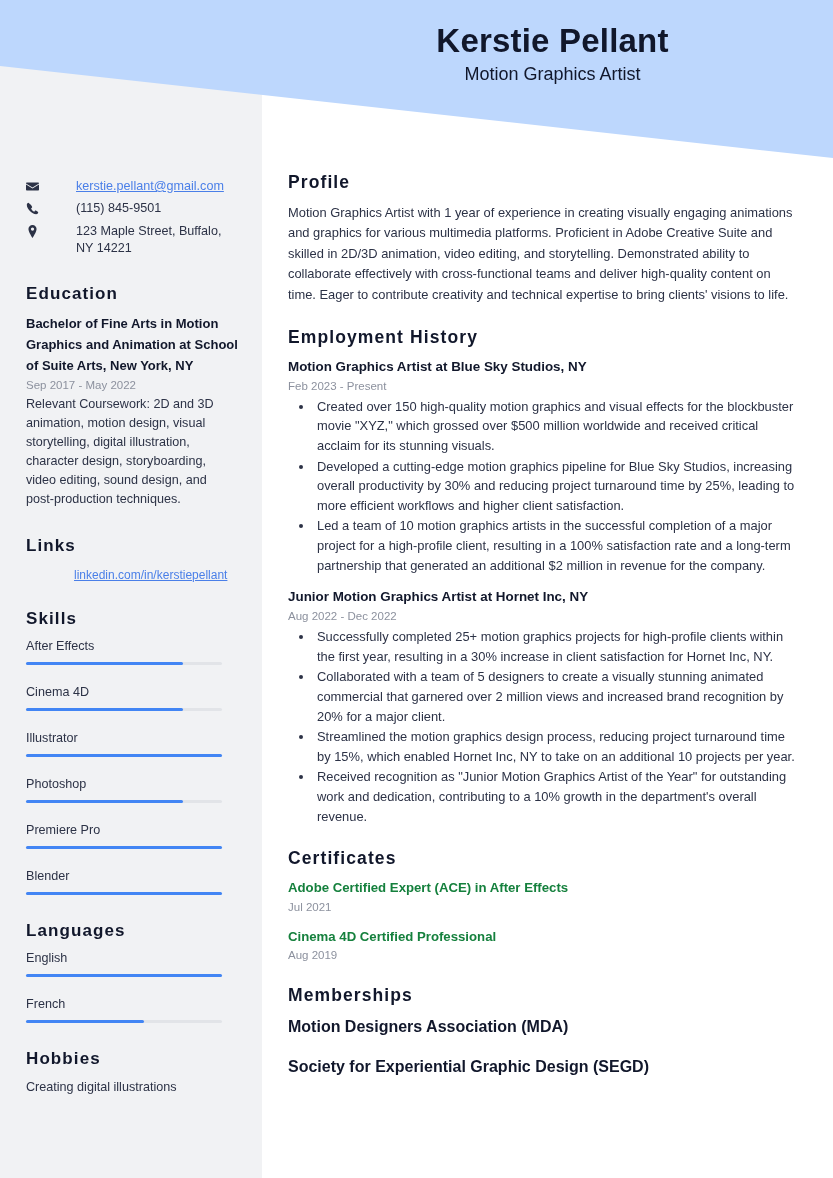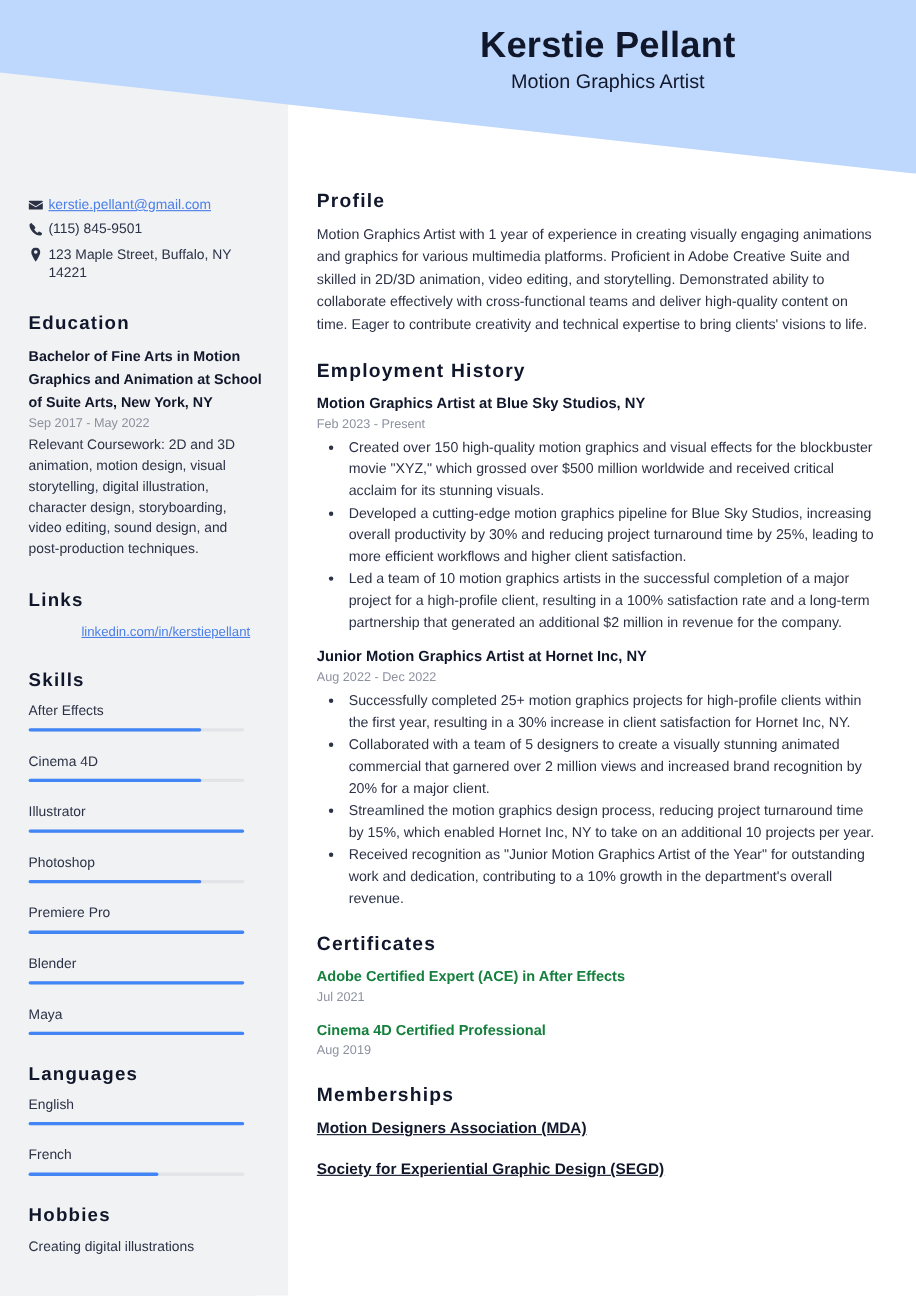--- a/index.html
+++ b/index.html
@@ -64,20 +64,21 @@
     position: absolute;
     left: 0; top: 0;
     width: 262px;
     padding: 178px 24px 0 26px;
   }
 
   .contact-row {
     display: flex;
     align-items: flex-start;
     margin-bottom: 5px;
+    gap: 32px;
   }
   .contact-icon {
     width: 18px;
     min-width: 18px;
     padding-top: 2px;
     color: #2C3246;
     display: flex;
     justify-content: flex-start;
   }
   .contact-text {
@@ -214,26 +215,25 @@
   }
   .cert-date {
     font-size: 11.5px;
     color: #8C919E;
     margin-top: 1px;
     margin-bottom: 13px;
     line-height: 1.4;
   }
 
   .member-title {
-    font-size: 14px;
+    font-size: 16px;
     font-weight: bold;
     color: #11172B;
     line-height: 1.4;
     margin-bottom: 17px;
-    text-decoration: underline;
   }
 </style>
 </head>
 <body>
 
 <div id="page">
 
   <div class="sidebar-bg"></div>
   <div class="banner"></div>
 
@@ -308,26 +308,20 @@
           </div>
         </div>
         <div class="bar-item">
           <div class="bar-label">Premiere Pro</div>
           <div class="bar-track">
             <div class="bar-fill" style="width: 100%;"></div>
           </div>
         </div>
         <div class="bar-item">
           <div class="bar-label">Blender</div>
-          <div class="bar-track">
-            <div class="bar-fill" style="width: 100%;"></div>
-          </div>
-        </div>
-        <div class="bar-item">
-          <div class="bar-label">Maya</div>
           <div class="bar-track">
             <div class="bar-fill" style="width: 100%;"></div>
           </div>
         </div>
       </div>
 
     <div class="side-heading">Languages</div>
     <div id="languages-list">
         <div class="bar-item">
           <div class="bar-label">English</div>

